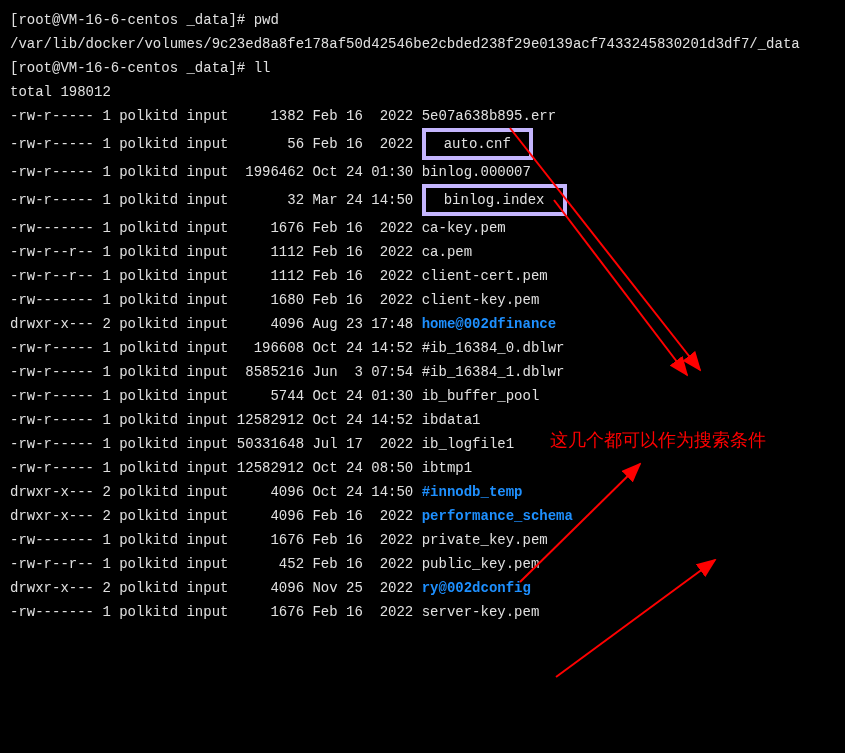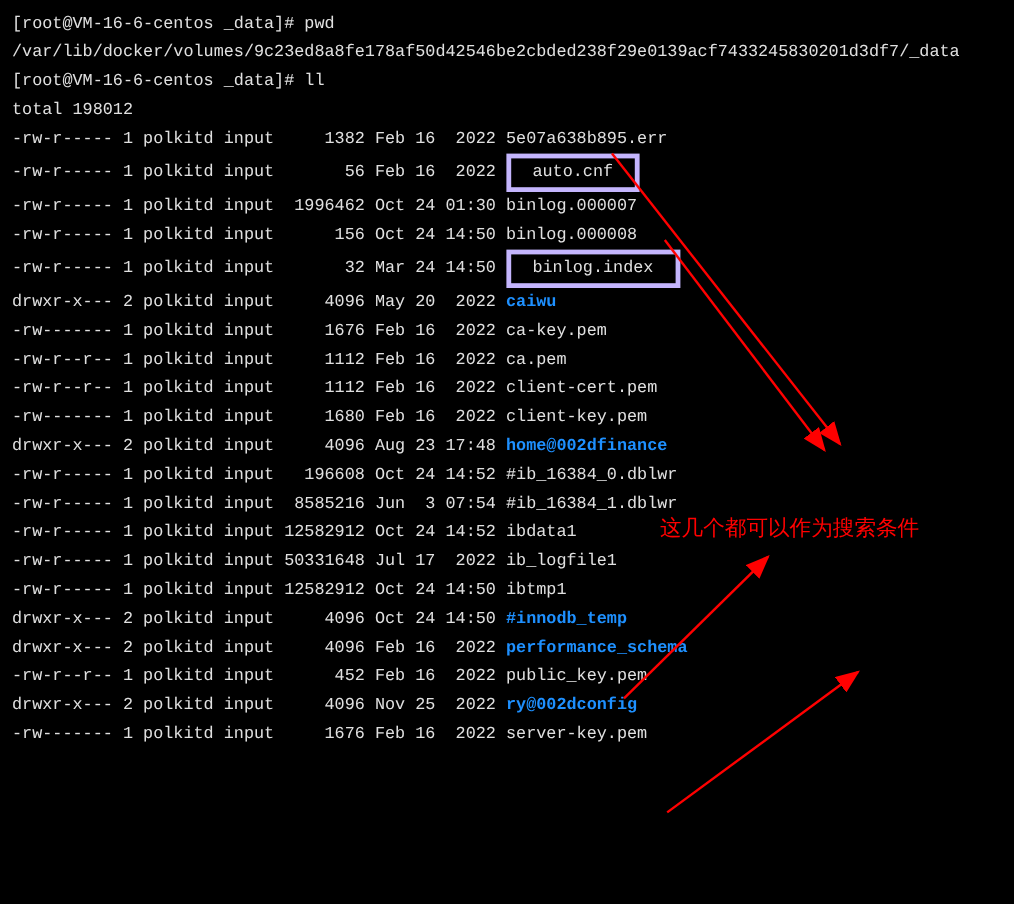--- a/index.html
+++ b/index.html
@@ -49,35 +49,35 @@
 
 <div class="line"><span>[root@VM-16-6-centos _data]# </span><span>pwd</span></div>
 <div class="line">/var/lib/docker/volumes/9c23ed8a8fe178af50d42546be2cbded238f29e0139acf7433245830201d3df7/_data</div>
 <div class="line"><span>[root@VM-16-6-centos _data]# </span><span>ll</span></div>
 <div class="line">total 198012</div>
 
 <div class="files-container" id="file-list">
     <div class="line"><span>-rw-r----- 1 polkitd input     1382 Feb 16  2022 </span><span>5e07a638b895.err</span></div>
     <div class="line"><span>-rw-r----- 1 polkitd input       56 Feb 16  2022 </span><span class="red-box">auto.cnf</span></div>
     <div class="line"><span>-rw-r----- 1 polkitd input  1996462 Oct 24 01:30 </span><span>binlog.000007</span></div>
-    <div class="line"><span>-rw-r----- 1 polkitd input      156 Oct 24 14:50 </span><span>binlog.000008</span></div>
     <div class="line"><span>-rw-r----- 1 polkitd input       32 Mar 24 14:50 </span><span class="red-box">binlog.index</span></div>
-    <div class="line"><span>drwxr-x--- 2 polkitd input     4096 May 20  2022 </span><span class="dir-link">caiwu</span></div>
     <div class="line"><span>-rw------- 1 polkitd input     1676 Feb 16  2022 </span><span>ca-key.pem</span></div>
     <div class="line"><span>-rw-r--r-- 1 polkitd input     1112 Feb 16  2022 </span><span>ca.pem</span></div>
     <div class="line"><span>-rw-r--r-- 1 polkitd input     1112 Feb 16  2022 </span><span>client-cert.pem</span></div>
     <div class="line"><span>-rw------- 1 polkitd input     1680 Feb 16  2022 </span><span>client-key.pem</span></div>
     <div class="line"><span>drwxr-x--- 2 polkitd input     4096 Aug 23 17:48 </span><span class="dir-link">home@002dfinance</span></div>
     <div class="line"><span>-rw-r----- 1 polkitd input   196608 Oct 24 14:52 </span><span>#ib_16384_0.dblwr</span></div>
     <div class="line"><span>-rw-r----- 1 polkitd input  8585216 Jun  3 07:54 </span><span>#ib_16384_1.dblwr</span></div>
+    <div class="line"><span>-rw-r----- 1 polkitd input     5744 Oct 24 01:30 </span><span>ib_buffer_pool</span></div>
     <div class="line"><span>-rw-r----- 1 polkitd input 12582912 Oct 24 14:52 </span><span>ibdata1</span></div>
     <div class="line"><span>-rw-r----- 1 polkitd input 50331648 Jul 17  2022 </span><span>ib_logfile1</span></div>
-    <div class="line"><span>-rw-r----- 1 polkitd input 12582912 Oct 24 14:50 </span><span>ibtmp1</span></div>
+    <div class="line"><span>-rw-r----- 1 polkitd input 12582912 Oct 24 08:50 </span><span>ibtmp1</span></div>
     <div class="line"><span>drwxr-x--- 2 polkitd input     4096 Oct 24 14:50 </span><span class="dir-link">#innodb_temp</span></div>
     <div class="line"><span>drwxr-x--- 2 polkitd input     4096 Feb 16  2022 </span><span class="dir-link">performance_schema</span></div>
+    <div class="line"><span>-rw------- 1 polkitd input     1676 Feb 16  2022 </span><span>private_key.pem</span></div>
     <div class="line"><span>-rw-r--r-- 1 polkitd input      452 Feb 16  2022 </span><span>public_key.pem</span></div>
     <div class="line"><span>drwxr-x--- 2 polkitd input     4096 Nov 25  2022 </span><span class="dir-link">ry@002dconfig</span></div>
     <div class="line"><span>-rw------- 1 polkitd input     1676 Feb 16  2022 </span><span>server-key.pem</span></div>
   </div>
 
 <div class="annotation" style="top:428px; left:550px;">这几个都可以作为搜索条件</div>
 
 <svg class="arrow-svg" width="845" height="753">
   <defs>
     <marker id="arrowhead" markerWidth="10" markerHeight="8" refX="9" refY="4" orient="auto">

